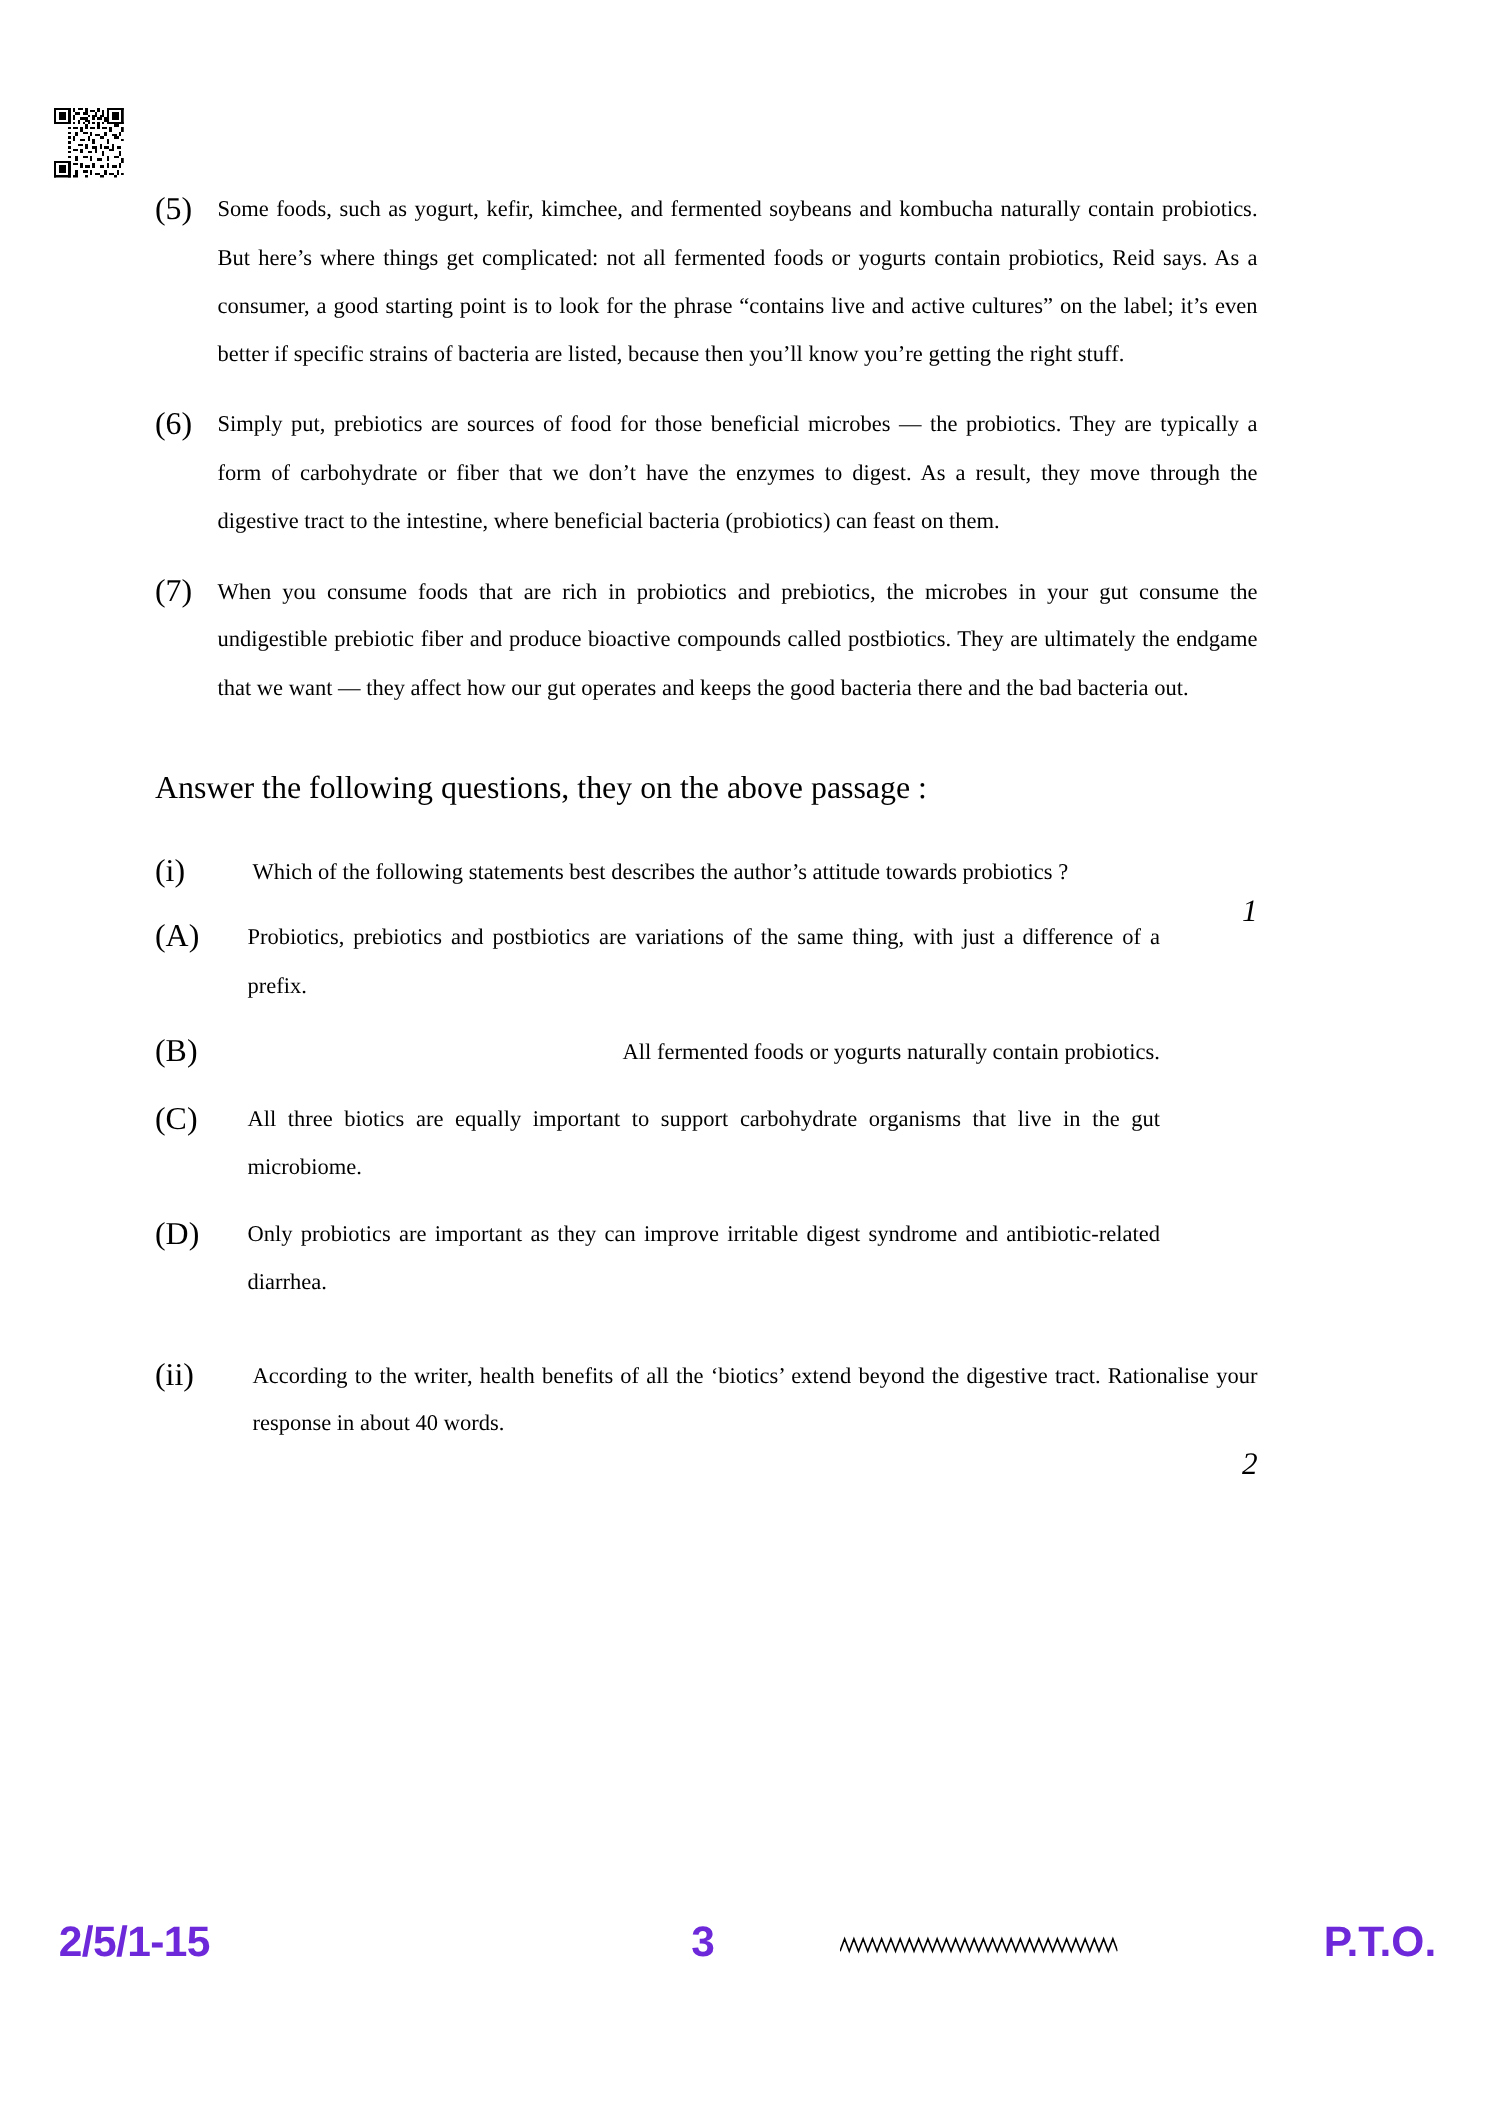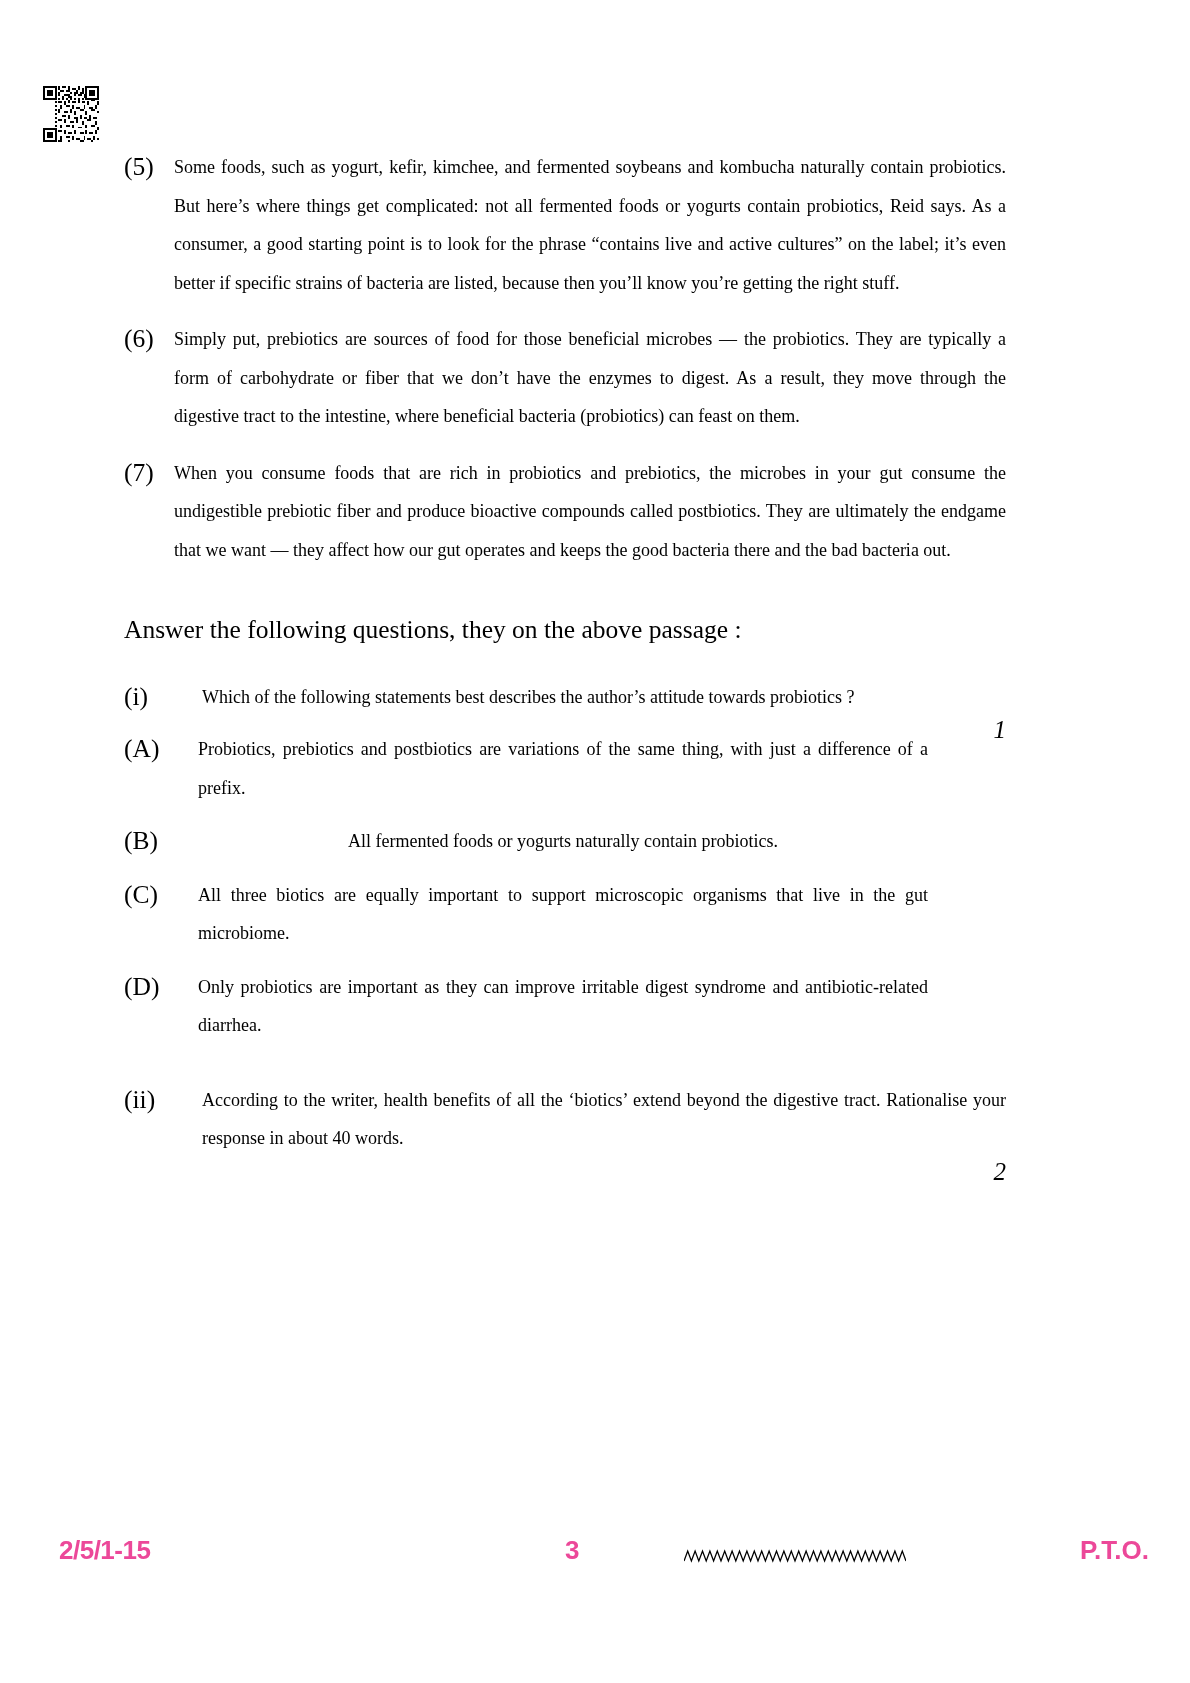--- a/index.html
+++ b/index.html
@@ -98,41 +98,41 @@
     line-height: 38.5px;
   }
   .opt-text {
     flex: 1 1 auto;
     font-size: 18px;
     line-height: 38.5px;
     text-align: justify;
     text-justify: inter-word;
     max-width: 730px;
   }
-  .opt-text.tight { text-align: center; }
+  .opt-text.tight { text-align: right; }
 
   .marks {
     position: absolute;
     right: 0;
     font-size: 25px;
     font-style: italic;
     font-family: "Liberation Serif", "DejaVu Serif", serif;
   }
 
   
   .footer {
     position: absolute;
-    left: 12px;
+    left: 0;
     right: 0;
     bottom: 108px;
     height: 40px;
     font-family: "Liberation Sans", "DejaVu Sans", sans-serif;
     font-weight: bold;
-    font-size: 26px;
-    color: #ec4899;
+    font-size: 34px;
+    color: #6d28d9;
   }
   .footer-code { position: absolute; left: 47px;  top: 0; letter-spacing: -0.5px; }
   .footer-page { position: absolute; left: 553px; top: 0; }
   .footer-pto  { position: absolute; right: 41px; top: 0; letter-spacing: 0px; }
   .footer-wave {
     position: absolute;
     left: 672px;
     top: 12px;
     width: 222px;
     height: 20px;
@@ -299,21 +299,21 @@
         <div class="optrow">
           <div class="opt-label">(A)</div>
           <div class="opt-text">Probiotics, prebiotics and postbiotics are variations of the same thing, with just a difference of a prefix.</div>
         </div>
         <div class="optrow">
           <div class="opt-label">(B)</div>
           <div class="opt-text tight">All fermented foods or yogurts naturally contain probiotics.</div>
         </div>
         <div class="optrow">
           <div class="opt-label">(C)</div>
-          <div class="opt-text">All three biotics are equally important to support microscopic organisms that live in the gut microbiome.</div>
+          <div class="opt-text">All three biotics are equally important to support carbohydrate organisms that live in the gut microbiome.</div>
         </div>
         <div class="optrow">
           <div class="opt-label">(D)</div>
           <div class="opt-text">Only probiotics are important as they can improve irritable digest syndrome and antibiotic-related diarrhea.</div>
         </div>
       </div>
     </div>
 
     <div class="qblock" style="margin-top:36px;">
       <div class="qrow">

